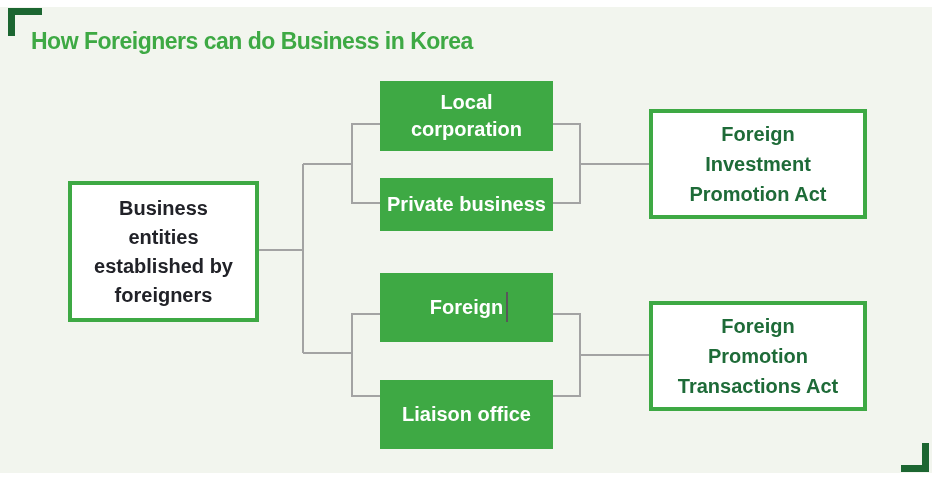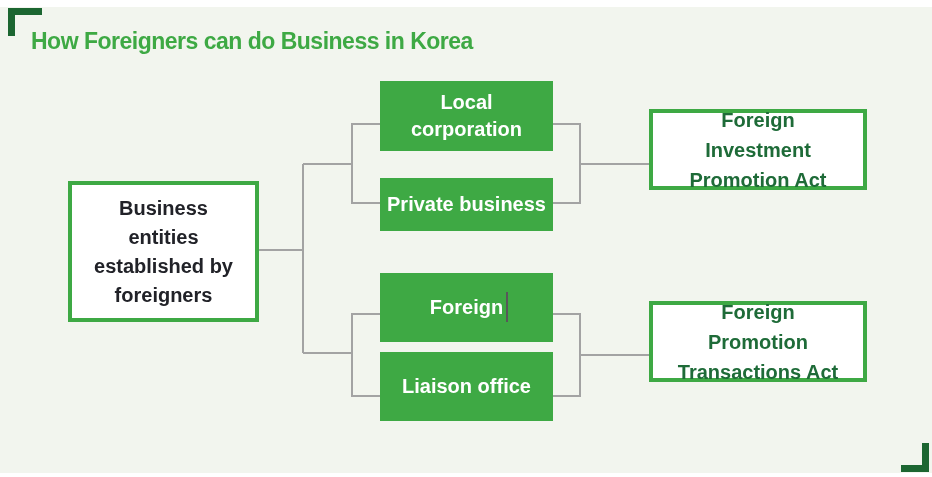--- a/index.html
+++ b/index.html
@@ -82,24 +82,24 @@
     width:173px;
     background:var(--bright-green,#3ea944);
     color:var(--white,#ffffff);
     font-size:20px;
     line-height:27px;
     padding:0 6px;
   }
   .gb-local{top:81px; height:70px;}
   .gb-private{top:178px; height:53px;}
   .gb-branch{top:273px; height:69px;}
-  .gb-liaison{top:352px; height:69px;}
+  .gb-liaison{top:380px; height:69px;}
   .act-box{
     left:649px;
-    width:218px; height:81px;
+    width:218px; height:110px;
     font-size:20px;
     line-height:30px;
     color:var(--act-text-green,#1e6b38);
     padding:0 18px;
   }
   .act-top{top:109px;}
   .act-bottom{top:301px;}
   .text-cursor{
     position:absolute;
     left:506px; top:292px;

